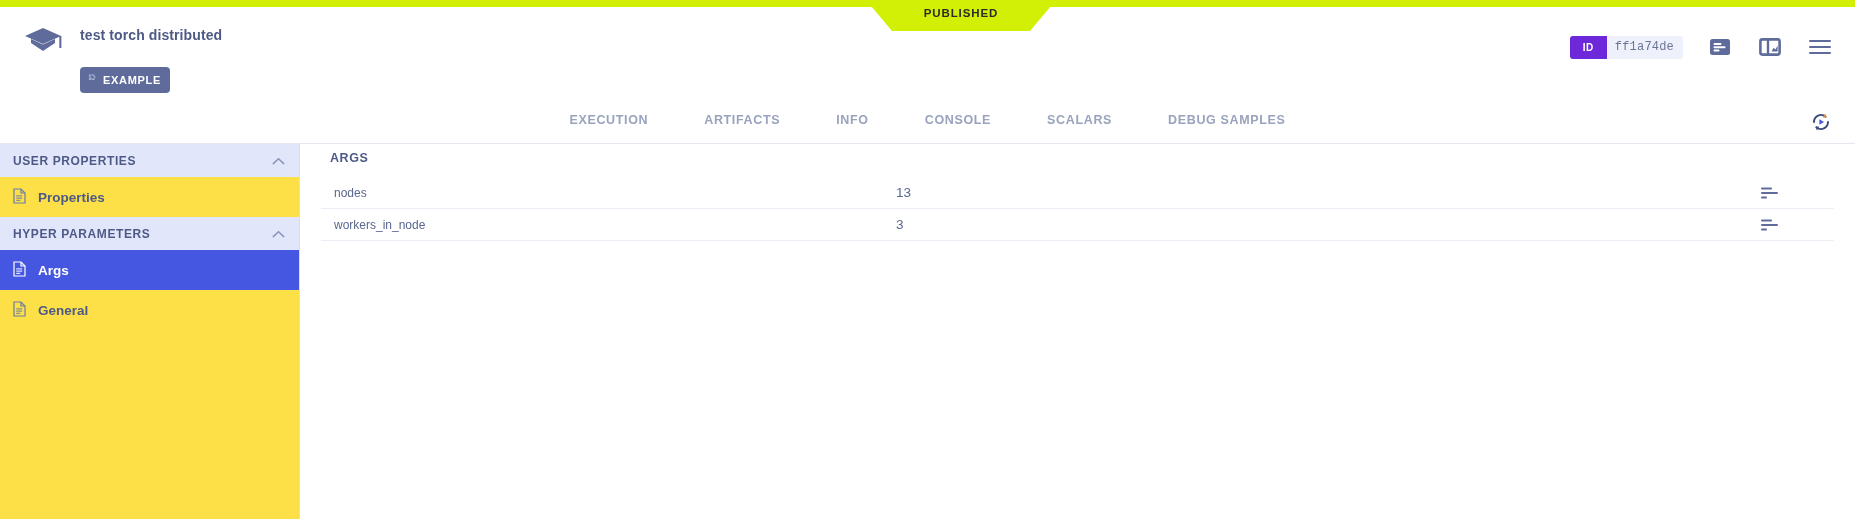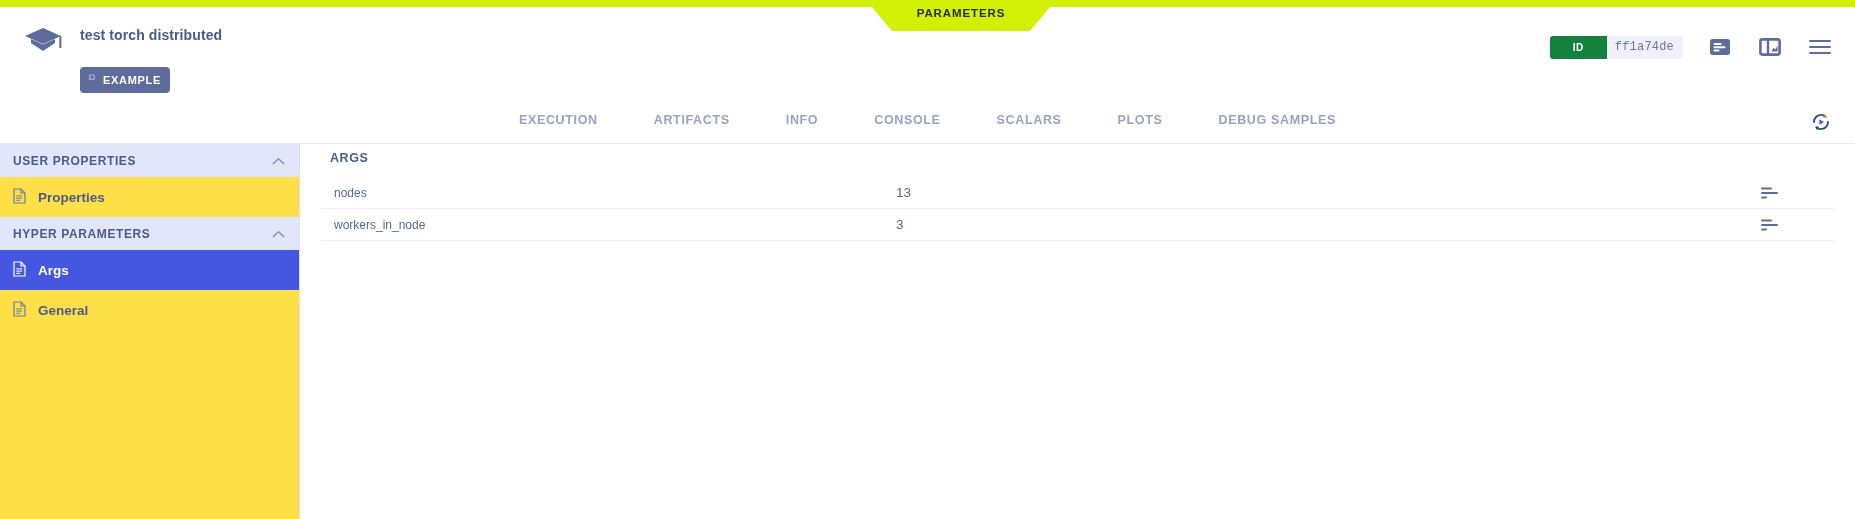--- a/index.html
+++ b/index.html
@@ -93,26 +93,26 @@
   }
   .id-chip {
     display: flex;
     align-items: center;
     background: #eef1fb;
     border-radius: 3px;
     height: 23px;
     overflow: hidden;
   }
   .id-chip .id-tag {
-    background: #15803d;
+    background: #6d28d9;
     color: #ffffff;
     font-size: 10px;
     font-weight: 700;
     letter-spacing: 0.5px;
-    padding: 0 23px;
+    padding: 0 13px;
     height: 23px;
     display: flex; align-items: center;
   }
   .id-chip .id-val {
     font-family: "Liberation Mono", monospace;
     font-size: 12px;
     color: #6b7596;
     padding: 0 9px 0 8px;
     letter-spacing: 0.2px;
   }
@@ -244,21 +244,21 @@
     display: flex;
     justify-content: flex-start;
     padding-left: 6px;
   }
 </style>
 </head>
 <body>
 
 <div class="ribbon-strip"></div>
 <div class="ribbon-tab">
-  <span>PARAMETERS</span>
+  <span>PUBLISHED</span>
 </div>
 
 <div class="header">
 
   <div class="brand">
     <div class="logo">
       <svg width="40" height="34" viewBox="0 0 40 34">
         <path d="M20 3 L38 11 L20 19 L2 11 Z" fill="#5f6c9b"></path>
         <path d="M8 14 L20 19.5 L32 14 L32 18 L20 26 L8 18 Z" fill="#5f6c9b"></path>
         <rect x="36.3" y="11" width="2.1" height="12" fill="#5f6c9b"></rect>
@@ -310,21 +310,20 @@
   </div>
 </div>
 
 <div class="tabbar">
   <div class="tabs">
     <div class="tab">EXECUTION</div>
     <div class="tab">ARTIFACTS</div>
     <div class="tab">INFO</div>
     <div class="tab">CONSOLE</div>
     <div class="tab">SCALARS</div>
-    <div class="tab">PLOTS</div>
     <div class="tab">DEBUG SAMPLES</div>
   </div>
   <div class="refresh-btn">
     <svg width="22" height="22" viewBox="0 0 22 22">
       <path d="M4 11a7 7 0 0 1 11.6-5.3" fill="none" stroke="#3b4a7a" stroke-width="1.9" stroke-linecap="round"></path>
       <path d="M18 11a7 7 0 0 1-11.6 5.3" fill="none" stroke="#3b4a7a" stroke-width="1.9" stroke-linecap="round"></path>
       <path d="M15 2.6 L16.6 6.2 L12.9 6.4 Z" fill="#d98a3a"></path>
       <path d="M7 19.4 L5.4 15.8 L9.1 15.6 Z" fill="#3b4a7a"></path>
       <path d="M9.4 8.2 L14 11 L9.4 13.8 Z" fill="#4556e0"></path>
     </svg>

